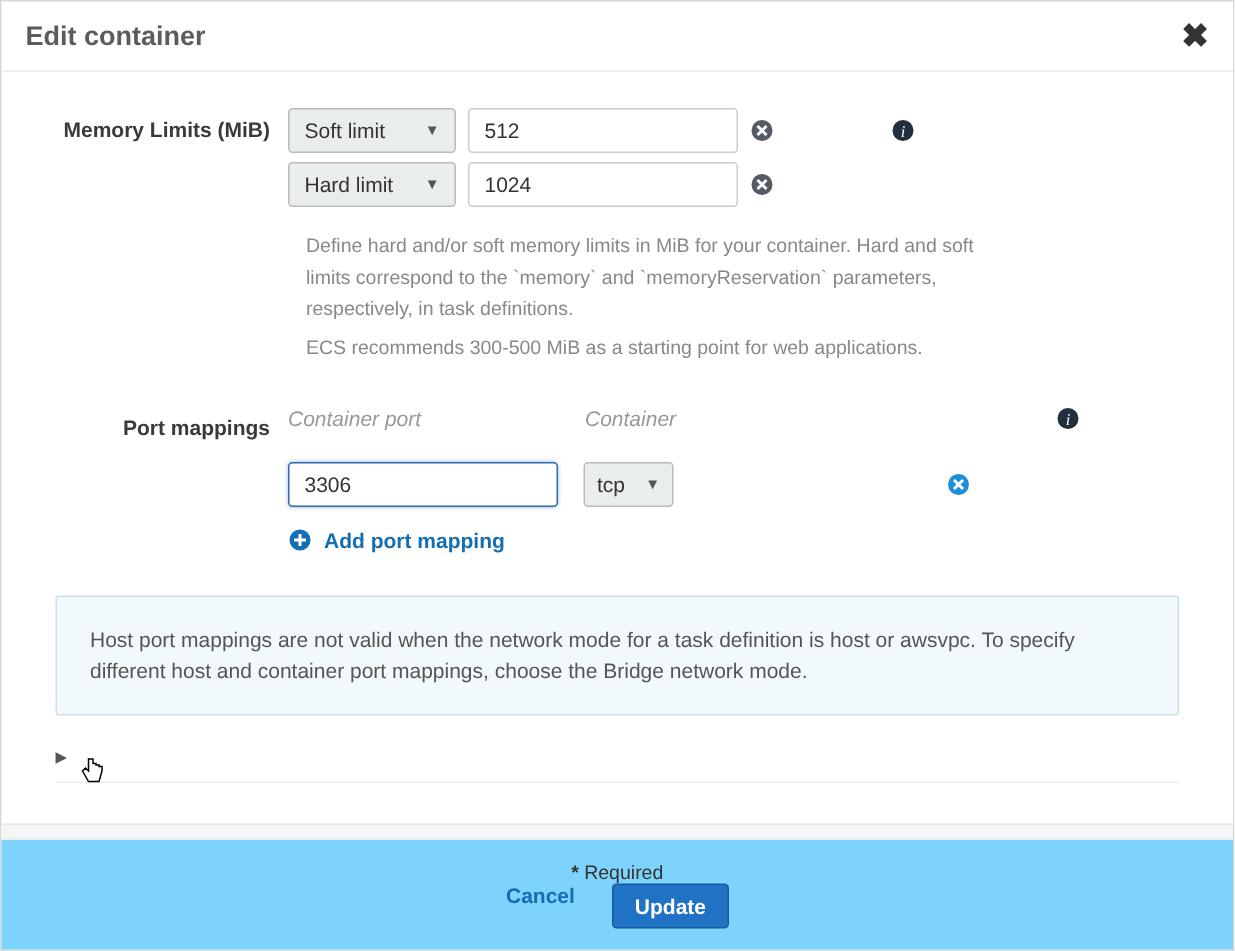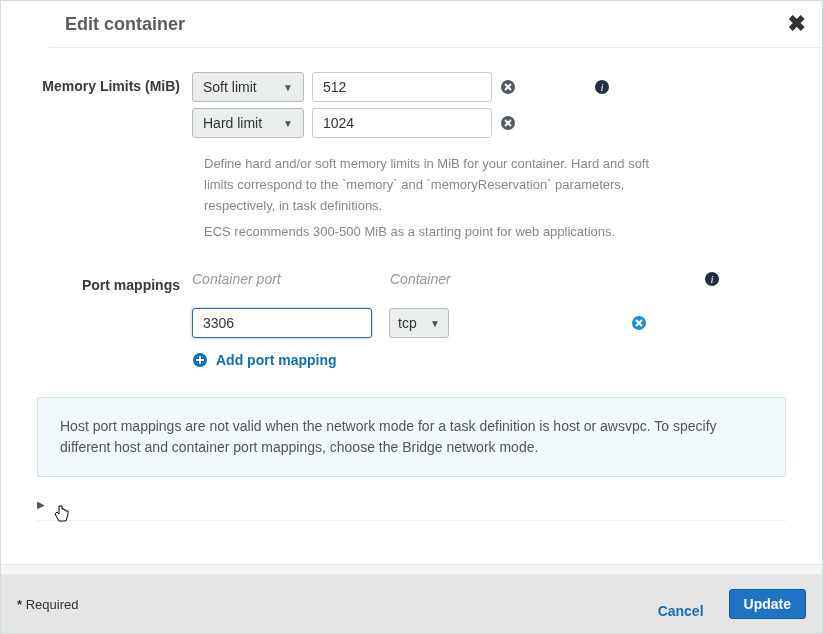--- a/index.html
+++ b/index.html
@@ -19,21 +19,20 @@
     height: 100%;
     display: flex;
     flex-direction: column;
   }
   .modal-header {
     padding: 10px 16px;
     border-bottom: 1px solid #eaeded;
     display: flex;
     justify-content: space-between;
     align-items: center;
-    margin-left: 48px;
   }
   .modal-header h2 {
     font-size: 18px;
     font-weight: 600;
     color: #5c5c5c;
   }
   .close-x {
     font-size: 22px;
     font-weight: bold;
     cursor: pointer;
@@ -181,27 +180,28 @@
   .scroll-hint::before, .scroll-hint::after {
     content:"";
     position:absolute; top:0; width:14px; height:100%;
   }
   .modal-footer {
     border-top: 1px solid #eaeded;
     padding: 14px 16px;
     display: flex;
     align-items: center;
     justify-content: space-between;
-    background: #e5e5e5;
+    background: #7dd3fc;
+    flex-direction: column;
   }
   .required-note {
     color: #333; font-size: 13px;
   }
   .required-note .ast { font-weight: bold; }
-  .footer-actions { display: flex; gap: 25px; align-items: flex-end; }
+  .footer-actions { display: flex; gap: 25px; align-items: flex-start; }
   .btn-link {
     color: #146eb4; font-weight: 600; cursor: pointer; font-size: 14px;
   }
   .btn-primary {
     background: #1f72c4;
     border: 1px solid #155a9e;
     color: #fff;
     border-radius: 3px;
     padding: 6px 14px;
     font-size: 14px;

